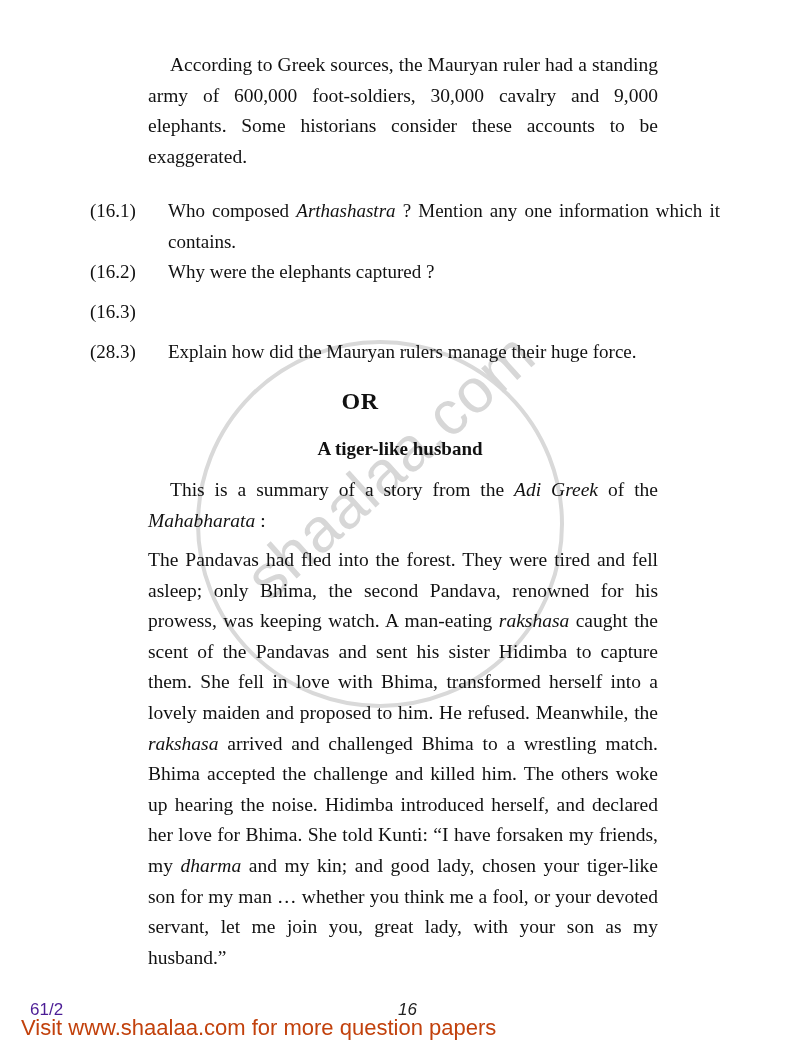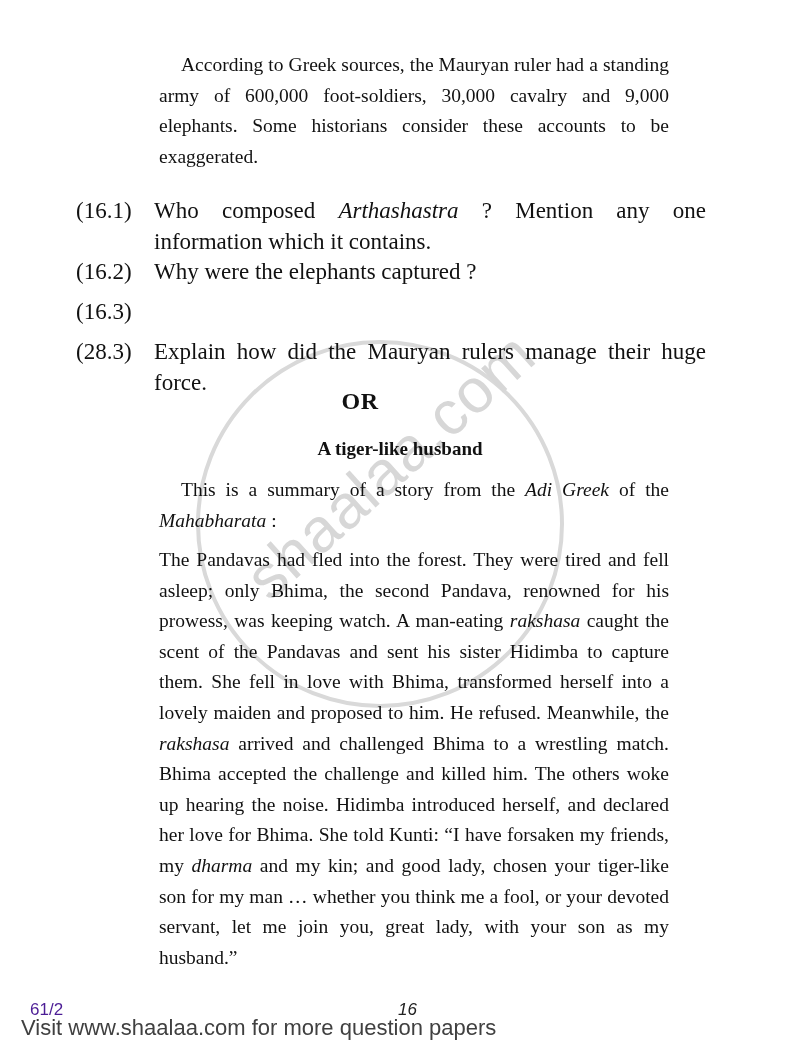--- a/index.html
+++ b/index.html
@@ -57,40 +57,39 @@
     position: relative;
     z-index: 2;
   }
 
   .para {
     position: absolute;
     font-size: 19.5px;
     line-height: 30.6px;
     text-align: justify;
     text-justify: inter-word;
-    margin-left: 11px;
   }
   .para.lastline-left {
     text-align-last: left;
   }
 
   
   #intro-para {
     left: 148px;
     top: 50px;
     width: 510px;
     text-indent: 22px;
   }
 
   
   .q-row {
     position: absolute;
-    left: 76px;
+    left: 90px;
     width: 630px;
-    font-size: 23px;
+    font-size: 19px;
     line-height: 30.6px;
   }
   .q-num {
     position: absolute;
     left: 0;
     top: 0;
     width: 62px;
     text-align: left;
     white-space: nowrap;
   }
@@ -162,21 +161,21 @@
     font-family: "Liberation Sans", "DejaVu Sans", sans-serif;
     color: #222;
     font-style: italic;
   }
   #promo-banner {
     position: absolute;
     left: 21px;
     top: 1015px;
     font-family: "Liberation Sans", "DejaVu Sans", sans-serif;
     font-size: 22px;
-    color: #404040;
+    color: #c2410c;
     white-space: nowrap;
     z-index: 5;
   }
 
   em { font-style: italic; }
 </style>
 </head>
 <body>
 
 <div id="page">

